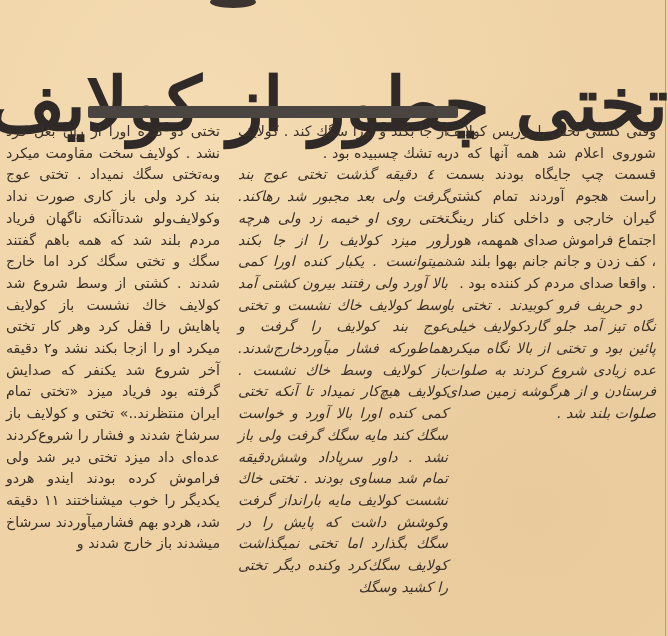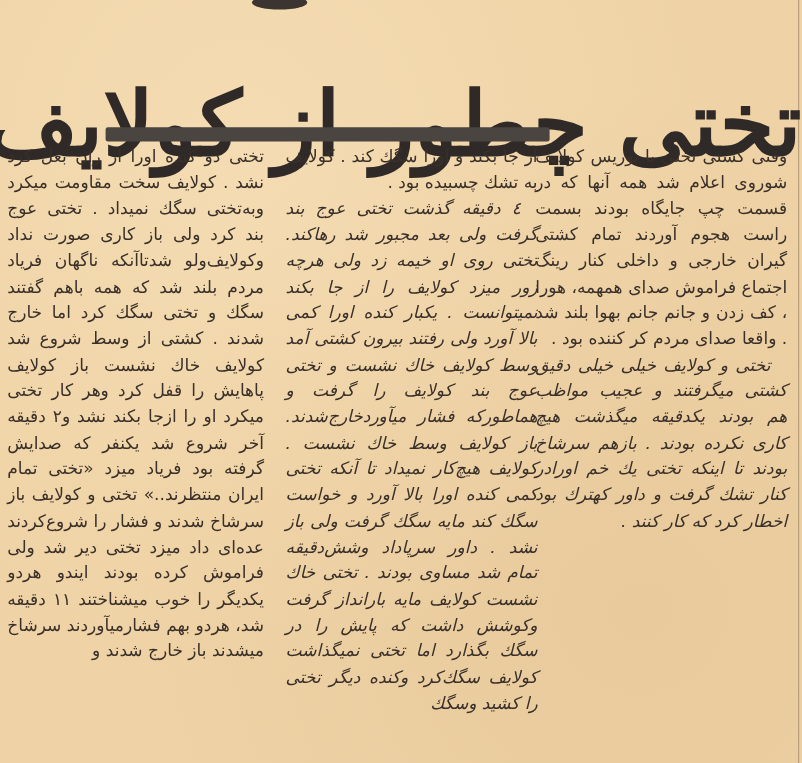--- a/index.html
+++ b/index.html
@@ -95,21 +95,21 @@
   <div class="blot"></div>
   <div class="right-rule"></div>
 
   <h1 class="headline">تختی چطور از کولایف برد</h1>
 
   <div class="banner-bar"></div>
 
   <div class="columns">
     <div class="col col-1">
       <p>وقتی کشتی تختی با بوریس کولایف شوروی اعلام شد همه آنها که در قسمت چپ جایگاه بودند بسمت راست هجوم آوردند تمام کشتی گیران خارجی و داخلی کنار رینگ اجتماع فراموش صدای همهمه، هورا ، کف زدن و جانم جانم بهوا بلند شد . واقعا صدای مردم کر کننده بود .</p>
-      <p class="indent">تختی و کولایف خیلی خیلی دقیق کشتی میگرفتند و عجیب مواظب هم بودند یکدقیقه میگذشت هیچ کاری نکرده بودند . بازهم سرشاخ بودند تا اینکه تختی یك خم اورادر کنار تشك گرفت و داور كهترك بود اخطار کرد که کار کنند .</p>
+      <p class="indent">دو حریف فرو کوبیدند . تختی با نگاه تیز آمد جلو گاردکولایف خیلی پائین بود و تختی از بالا نگاه میکرد عده زیادی شروع کردند به صلوات فرستادن و از هرگوشه زمین صدای صلوات بلند شد .</p>
     </div>
 
     <div class="col col-2">
       <p>از جا بکند و اورا سگك کند . کولایف به تشك چسبیده بود .</p>
       <p class="indent">٤ دقیقه گذشت تختی عوج بند گرفت ولی بعد مجبور شد رهاکند. تختی روی او خیمه زد ولی هرچه زور میزد کولایف را از جا بکند نمیتوانست . یکبار کنده اورا کمی بالا آورد ولی رفتند بیرون کشتی آمد وسط کولایف خاك نشست و تختی عوج بند کولایف را گرفت و هماطورکه فشار میآوردخارج‌شدند. باز کولایف وسط خاك نشست . کولایف هیچ‌کار نمیداد تا آنکه تختی کمی کنده اورا بالا آورد و خواست سگك کند مایه سگك گرفت ولی باز نشد . داور سرپاداد وشش‌دقیقه تمام شد مساوی بودند . تختی خاك نشست کولایف مایه بارانداز گرفت وکوشش داشت که پایش را در سگك بگذارد اما تختی نمیگذاشت کولایف سگك‌کرد وکنده دیگر تختی را کشید وسگك</p>
     </div>
 
     <div class="col col-3">
       <p>تختی دو کنده اورا از ران بغل کرد نشد . کولایف سخت مقاومت میکرد وبه‌تختی سگك نمیداد . تختی عوج بند کرد ولی باز کاری صورت نداد وکولایف‌ولو شدتاآنکه ناگهان فریاد مردم بلند شد که همه باهم گفتند سگك و تختی سگك کرد اما خارج شدند . کشتی از وسط شروع شد کولایف خاك نشست باز کولایف پاهایش را قفل کرد وهر کار تختی میکرد او را ازجا بکند نشد و۲ دقیقه آخر شروع شد یکنفر که صدایش گرفته بود فریاد میزد «تختی تمام ایران منتظرند..» تختی و کولایف باز سرشاخ شدند و فشار را شروع‌کردند عده‌ای داد میزد تختی دیر شد ولی فراموش کرده بودند ایندو هردو یکدیگر را خوب میشناختند ۱۱ دقیقه شد، هردو بهم فشارمیآوردند سرشاخ میشدند باز خارج شدند و</p>
     </div>

